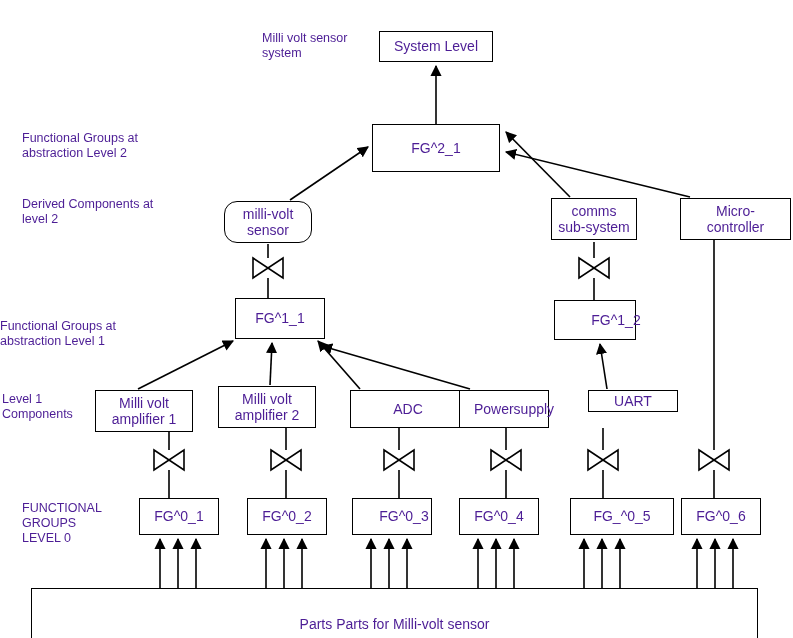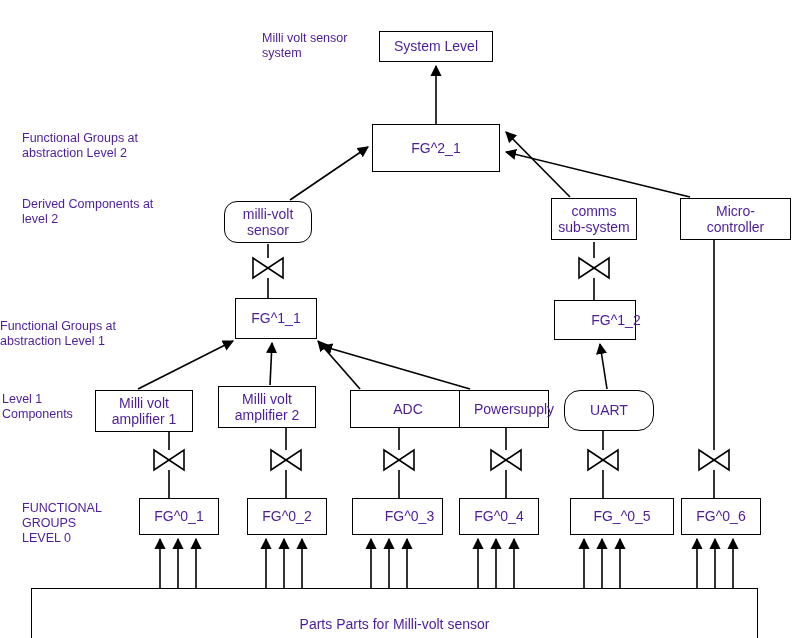--- a/index.html
+++ b/index.html
@@ -164,30 +164,30 @@
     </div>
   <div id="nodes-host">
       <div class="node" style="left: 379px; top: 3px; width: 114px; height: 31px;">System Level</div>
       <div class="node" style="left: 372px; top: 96px; width: 128px; height: 48px;">FG^2_1</div>
       <div class="node" style="left: 224px; top: 173px; width: 88px; height: 42px; border-radius: 13px;">milli-volt
 sensor</div>
       <div class="node" style="left: 551px; top: 170px; width: 86px; height: 42px;">comms
 sub-system</div>
       <div class="node" style="left: 680px; top: 170px; width: 111px; height: 42px;">Micro-
 controller</div>
-      <div class="node" style="left: 235px; top: 270px; width: 82px; height: 41px;">FG^1_1</div>
+      <div class="node" style="left: 235px; top: 270px; width: 90px; height: 41px;">FG^1_1</div>
       <div class="node" style="left: 554px; top: 272px; width: 82px; height: 40px; padding-left: 42px;">FG^1_2</div>
       <div class="node" style="left: 95px; top: 362px; width: 98px; height: 42px;">Milli volt
 amplifier 1</div>
       <div class="node" style="left: 218px; top: 358px; width: 98px; height: 42px;">Milli volt
 amplifier 2</div>
       <div class="node" style="left: 350px; top: 362px; width: 116px; height: 38px;">ADC</div>
       <div class="node" style="left: 459px; top: 362px; width: 90px; height: 38px; padding-left: 20px;">Powersupply</div>
-      <div class="node" style="left: 564px; top: 362px; width: 90px; height: 41px; border-radius: 16px;">UART</div>
+      <div class="node" style="left: 588px; top: 362px; width: 90px; height: 22px;">UART</div>
       <div class="node" style="left: 139px; top: 470px; width: 80px; height: 37px;">FG^0_1</div>
       <div class="node" style="left: 247px; top: 470px; width: 80px; height: 37px;">FG^0_2</div>
-      <div class="node" style="left: 352px; top: 470px; width: 91px; height: 37px; padding-left: 24px;">FG^0_3</div>
+      <div class="node" style="left: 352px; top: 470px; width: 80px; height: 37px; padding-left: 24px;">FG^0_3</div>
       <div class="node" style="left: 459px; top: 470px; width: 80px; height: 37px;">FG^0_4</div>
       <div class="node" style="left: 570px; top: 470px; width: 104px; height: 37px;">FG_^0_5</div>
       <div class="node" style="left: 681px; top: 470px; width: 80px; height: 37px;">FG^0_6</div>
       <div class="node" style="left: 31px; top: 560px; width: 727px; height: 72px;">Parts Parts for Milli-volt sensor</div>
     </div>
 </div>
 
 </body></html>

